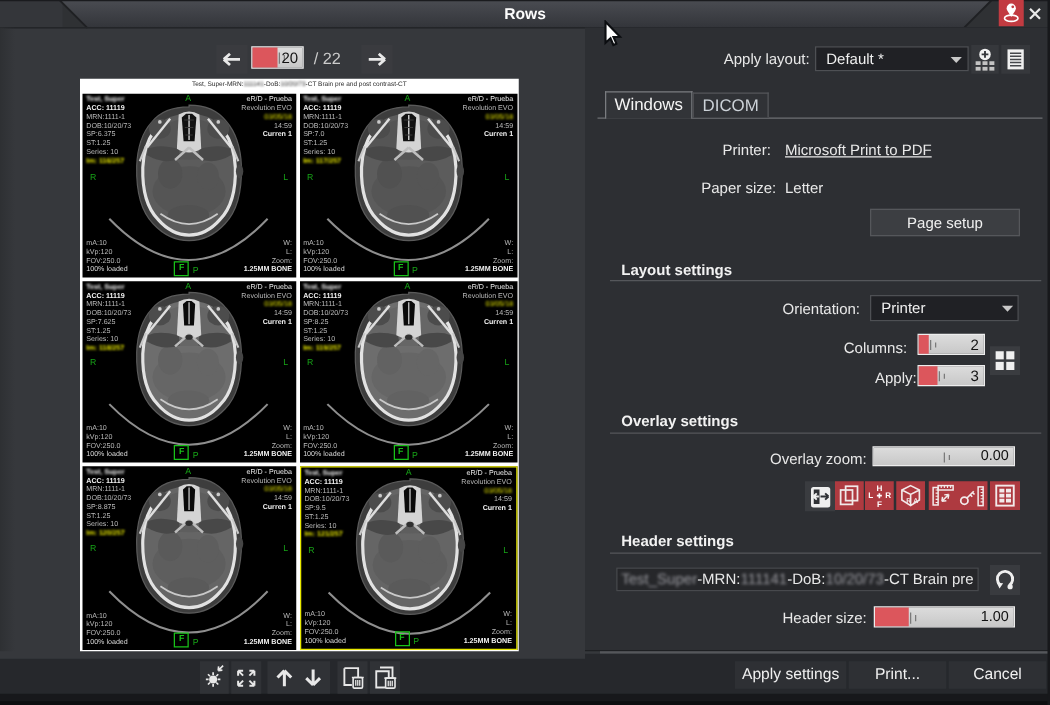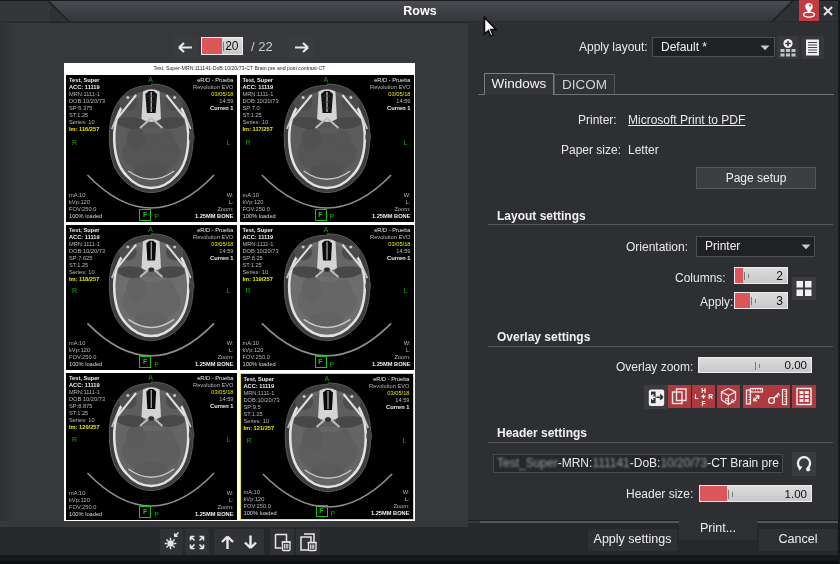--- a/index.html
+++ b/index.html
@@ -482,14 +482,14 @@
 <circle cx="16.1" cy="17.3" r="2.1" fill="#f0f0f0"></circle>
 </svg>
 <div class="lbl" style="left:626px;top:487px;">Header size:</div>
 <div class="slider" style="left:699px;top:485px;width:113px;height:17px;">
 <div class="sfill" style="width:27px;"></div>
 <div class="stick" style="left:28px;top:4px;height:9px;"></div>
 <div class="stick" style="left:32px;top:6px;height:5px;"></div>
 <div class="sval">1.00</div>
   </div>
 <div class="abs" style="left:588px;top:529px;width:89px;height:22px;background:#2e3034;color:#f0f0f0;font-size:12.5px;text-align:center;line-height:21px;">Apply settings</div>
-<div class="abs" style="left:679px;top:518px;width:78px;height:22px;background:#2e3034;color:#f0f0f0;font-size:12.5px;text-align:center;line-height:21px;">Print...</div>
+<div class="abs" style="left:679px;top:529px;width:78px;height:22px;background:#2e3034;color:#f0f0f0;font-size:12.5px;text-align:center;line-height:21px;">Print...</div>
 <div class="abs" style="left:759px;top:529px;width:78px;height:22px;background:#2e3034;color:#f0f0f0;font-size:12.5px;text-align:center;line-height:21px;">Cancel</div>
 
 </body></html>

